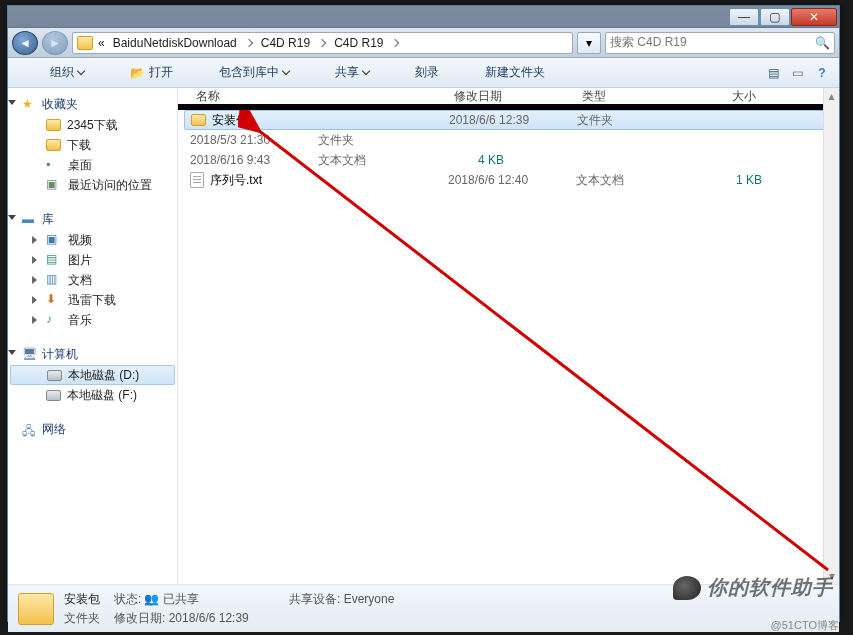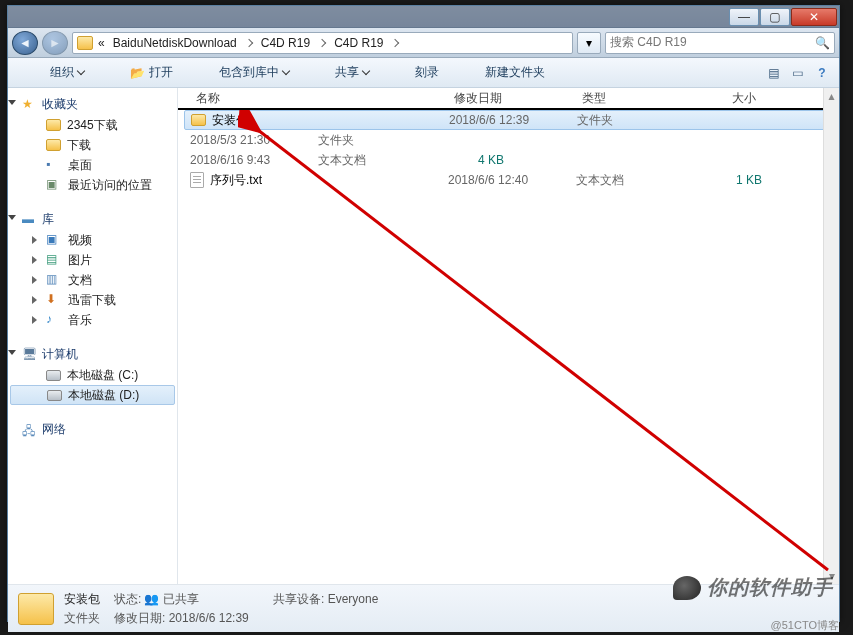--- a/index.html
+++ b/index.html
@@ -43,21 +43,21 @@
 .ico-lib { color: #4a8ac0; }
 .ico-video { color: #3a7aba; }
 .ico-pic { color: #3a9a7a; }
 .ico-doc { color: #5a8aba; }
 .ico-music { color: #3a8aca; }
 .ico-thunder { color: #d07020; }
 .ico-computer { color: #5a7a9a; }
 .ico-drive { background: linear-gradient(to bottom,#e8ecef,#b8c0c8); border: 1px solid #888; border-radius: 2px; width: 15px; height: 11px; }
 .ico-net { color: #5a8aba; }
 .files { flex: 1; background: #fff; display: flex; flex-direction: column; position: relative; }
-.cols { height: 22px; border-bottom: 2px solid #000000; display: flex; align-items: center; padding-left: 12px; color: #444; }
+.cols { height: 22px; border-bottom: 6px solid #000000; display: flex; align-items: center; padding-left: 12px; color: #444; }
 .col { padding: 0 6px; }
 .col-name { width: 258px; }
 .col-date { width: 128px; }
 .col-type { width: 116px; }
 .col-size { width: 70px; text-align: right; }
 .rows { flex: 1; overflow: auto; }
 .row { height: 20px; display: flex; align-items: center; padding-left: 12px; cursor: pointer; }
 .row.selected { background: linear-gradient(to bottom,#e4f0fb,#cfe4f8); border: 1px solid #9cc4ea; border-radius: 2px; margin: 0 4px 0 6px; padding-left: 6px; }
 .row .c-name { width: 258px; display: flex; align-items: center; gap: 6px; }
 .row .c-date { width: 128px; color: #666; }
@@ -199,27 +199,27 @@
             <span class="ico ico-music">♪</span>
             <span>音乐</span>
           </div>
       </div>
       <div class="nav-group">
         <div class="nav-head">
             <span class="expand-tri open"></span>
             <span class="ico ico-computer">🖥</span>
             <span>计算机</span>
           </div>
-        <div class="nav-item">
-            <span class="ico-drive"></span>
-            <span>本地磁盘 (C:)</span>
-          </div>
         <div class="nav-item selected">
             <span class="ico-drive"></span>
             <span>本地磁盘 (D:)</span>
+          </div>
+        <div class="nav-item">
+            <span class="ico-drive"></span>
+            <span>本地磁盘 (F:)</span>
           </div>
       </div>
       <div class="nav-group">
         <div class="nav-head">
             <span class="ico ico-net">🖧</span>
             <span>网络</span>
           </div>
       </div>
     </div>
 
@@ -277,21 +277,21 @@
       </div>
     </div>
   </div>
 
   <div class="details">
     <div class="det-thumb"></div>
     <div class="det-txt">
       <div class="det-line">
         <span class="det-name">安装包</span>
         <span><span>状态:</span> <span style="color:#2a6a2a">👥</span> <span>已共享</span></span>
-        <span style="margin-left:60px"><span>共享设备:</span> <span>Everyone</span></span>
+        <span style="margin-left:76px"><span>共享设备:</span> <span>Everyone</span></span>
       </div>
       <div class="det-line">
         <span>文件夹</span>
         <span><span>修改日期:</span> <span>2018/6/6 12:39</span></span>
       </div>
     </div>
   </div>
 
   <div class="watermark">
     <div class="wm-chat"></div>

